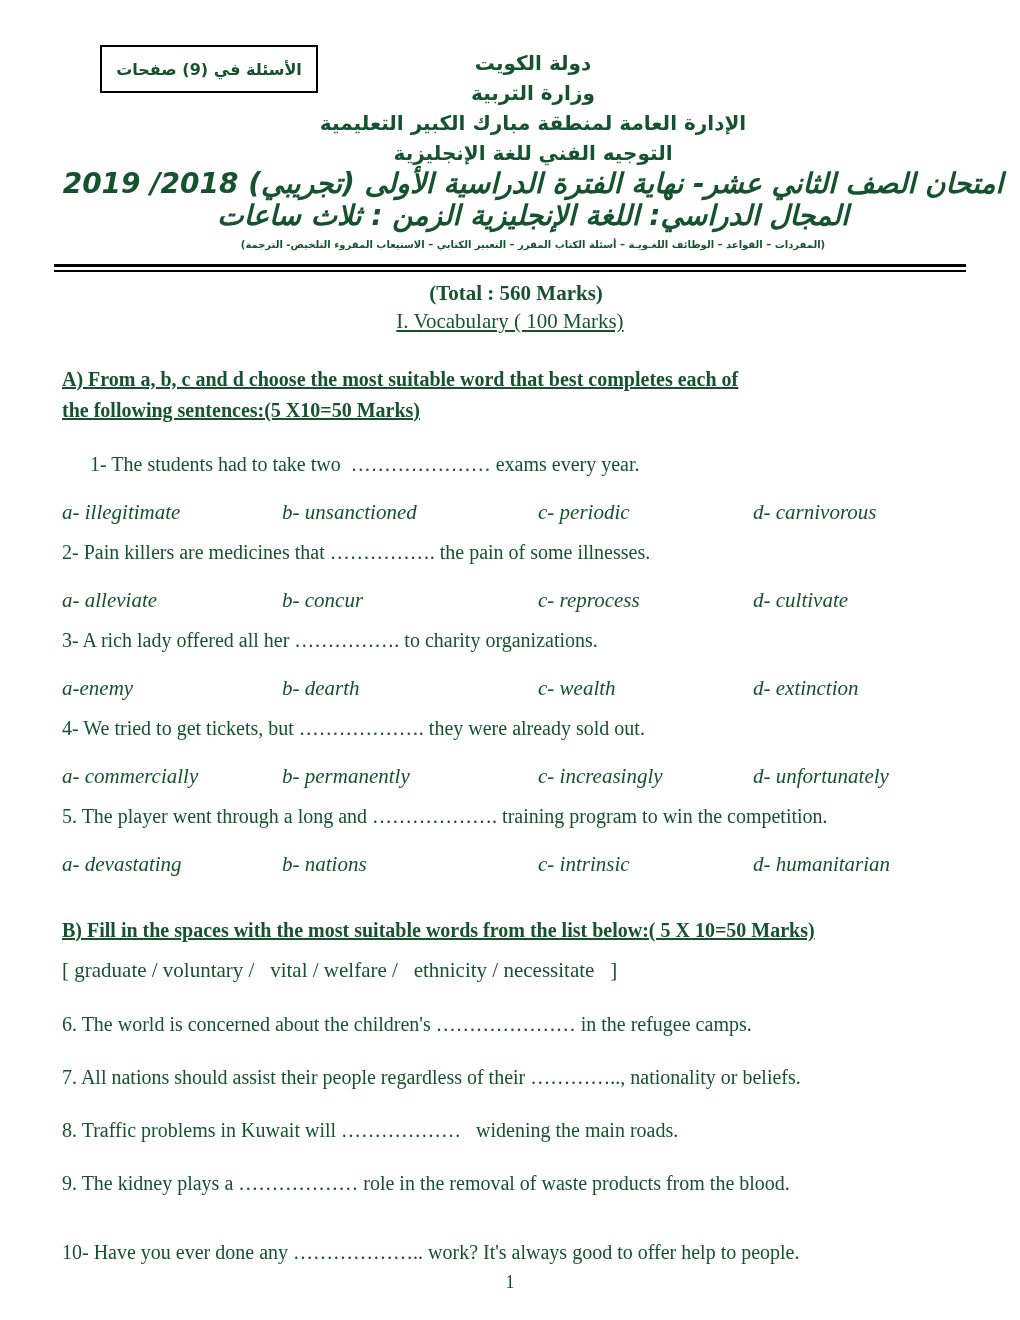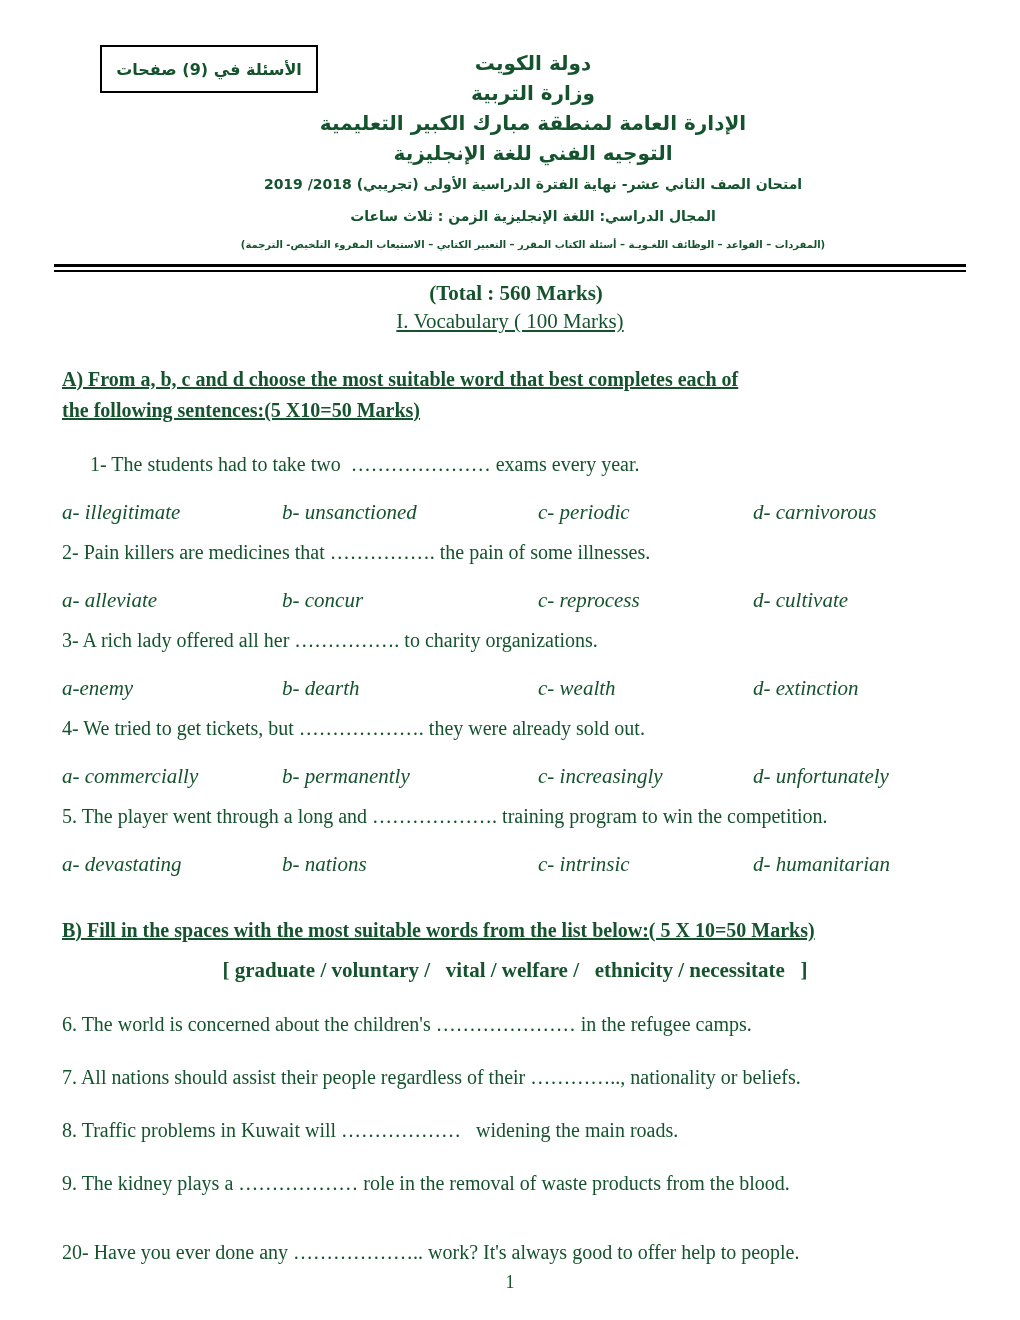--- a/index.html
+++ b/index.html
@@ -28,21 +28,21 @@
   
   .header {
     padding-top: 48px;
     text-align: center;
     direction: rtl;
     font-family: "DejaVu Sans", sans-serif;
     font-weight: bold;
     margin-left: 46px;
   }
   .h-sm { font-size: 20px; line-height: 30px; }
-  .h-lg { font-size: 14px; line-height: 32px; }
+  .h-lg { font-size: 28px; line-height: 32px; font-style: italic; }
   .h-xs { font-size: 10px; line-height: 26px; white-space: nowrap; }
   .rule {
     margin: 6px 54px 0 54px;
     border-top: 3px solid #000;
     border-bottom: 2px solid #000;
     height: 3px;
   }
   .total {
     margin-top: 8px;
     text-align: center;
@@ -87,22 +87,22 @@
   .opt-d { flex: 1; }
   .part-b-heading {
     margin-top: 40px;
     font-weight: bold;
     font-size: 20px;
     line-height: 28px;
   }
   .part-b-heading .uline { text-decoration: underline; }
   .word-list {
     margin-top: 12px;
-    text-align: center;
-    font-weight: bold;
+    text-align: left;
+    font-weight: normal;
     font-size: 21px;
     line-height: 28px;
     white-space: pre-wrap;
   }
   .qb { margin-top: 29px; font-size: 20px; line-height: 24px; white-space: pre-wrap; }
   .qb.first { margin-top: 28px; }
   .qb.last { margin-top: 45px; }
   .page-number {
     position: absolute;
     top: 1272px; left: 0; right: 0;
@@ -184,19 +184,19 @@
     <div class="part-b-heading">
       <span class="uline">B) Fill in the spaces with the most suitable words from the list below:( 5 X 10=50 Marks)</span>
     </div>
 
     <div class="word-list">[ graduate / voluntary /   vital / welfare /   ethnicity / necessitate   ]</div>
 
     <div class="qb first">6. The world is concerned about the children's ………………… in the refugee camps.</div>
     <div class="qb">7. All nations should assist their people regardless of their ………….., nationality or beliefs.</div>
     <div class="qb">8. Traffic problems in Kuwait will ………………   widening the main roads.</div>
     <div class="qb">9. The kidney plays a ……………… role in the removal of waste products from the blood.</div>
-    <div class="qb last">20- Have you ever done any ……………….. work? It's always good to offer help to people.</div>
+    <div class="qb last">10- Have you ever done any ……………….. work? It's always good to offer help to people.</div>
 
   </div>
 
   <div class="page-number">1</div>
 
 </div>
 
 </body></html>

